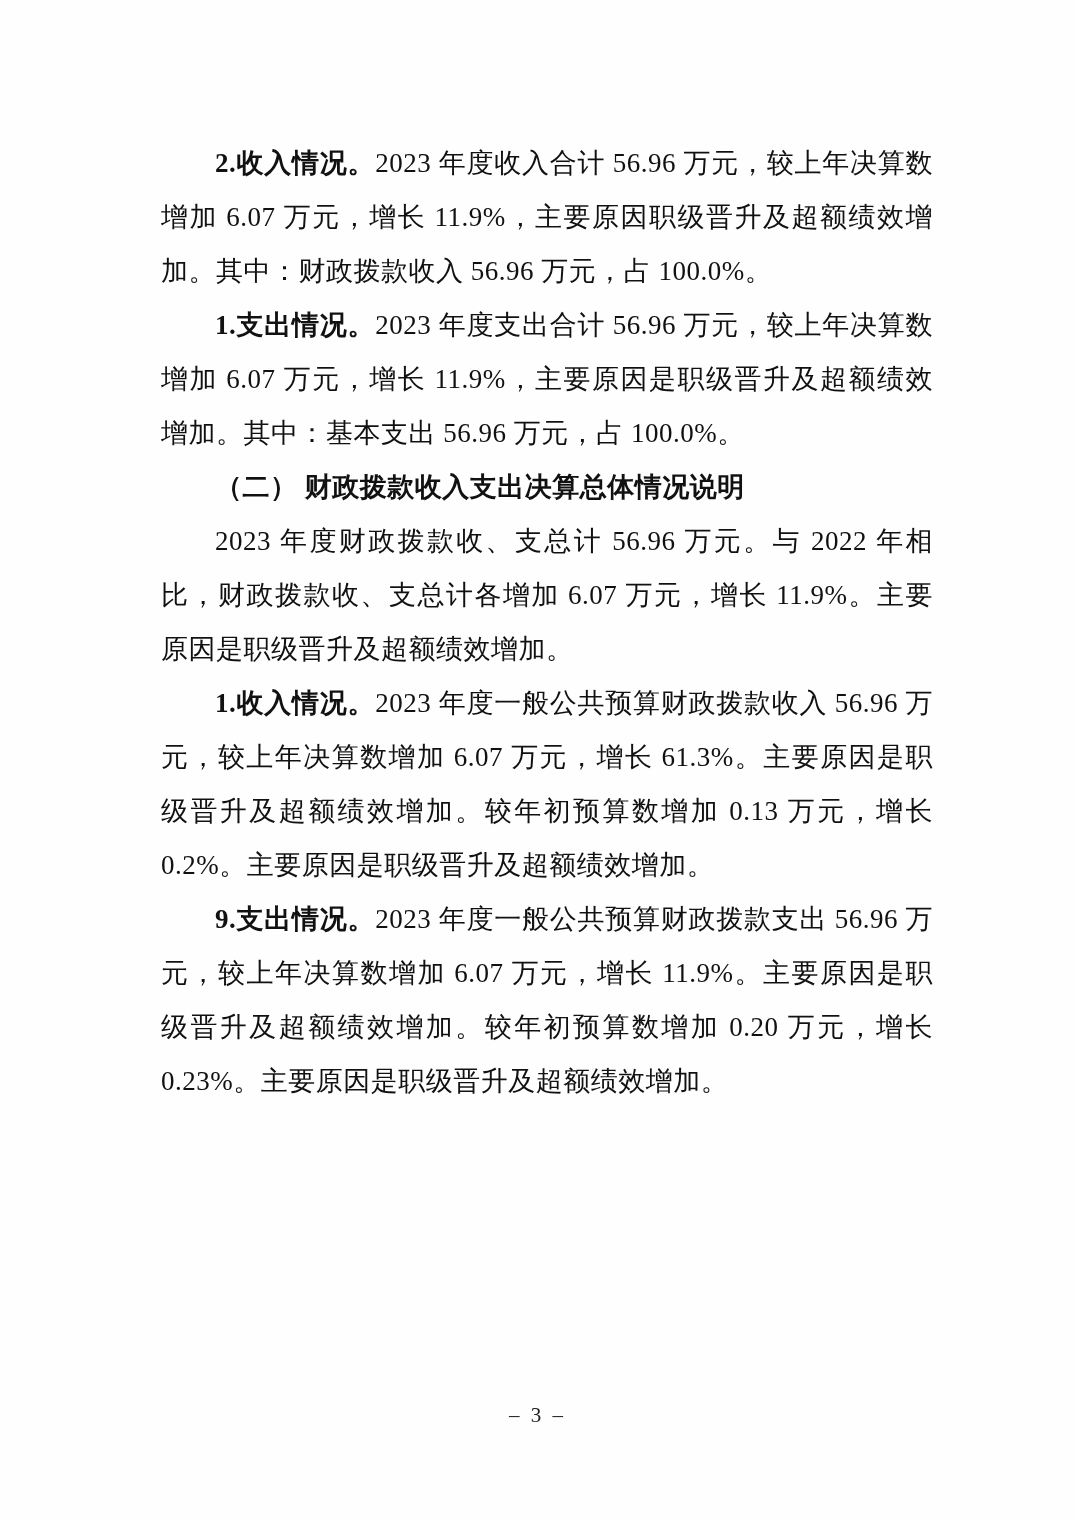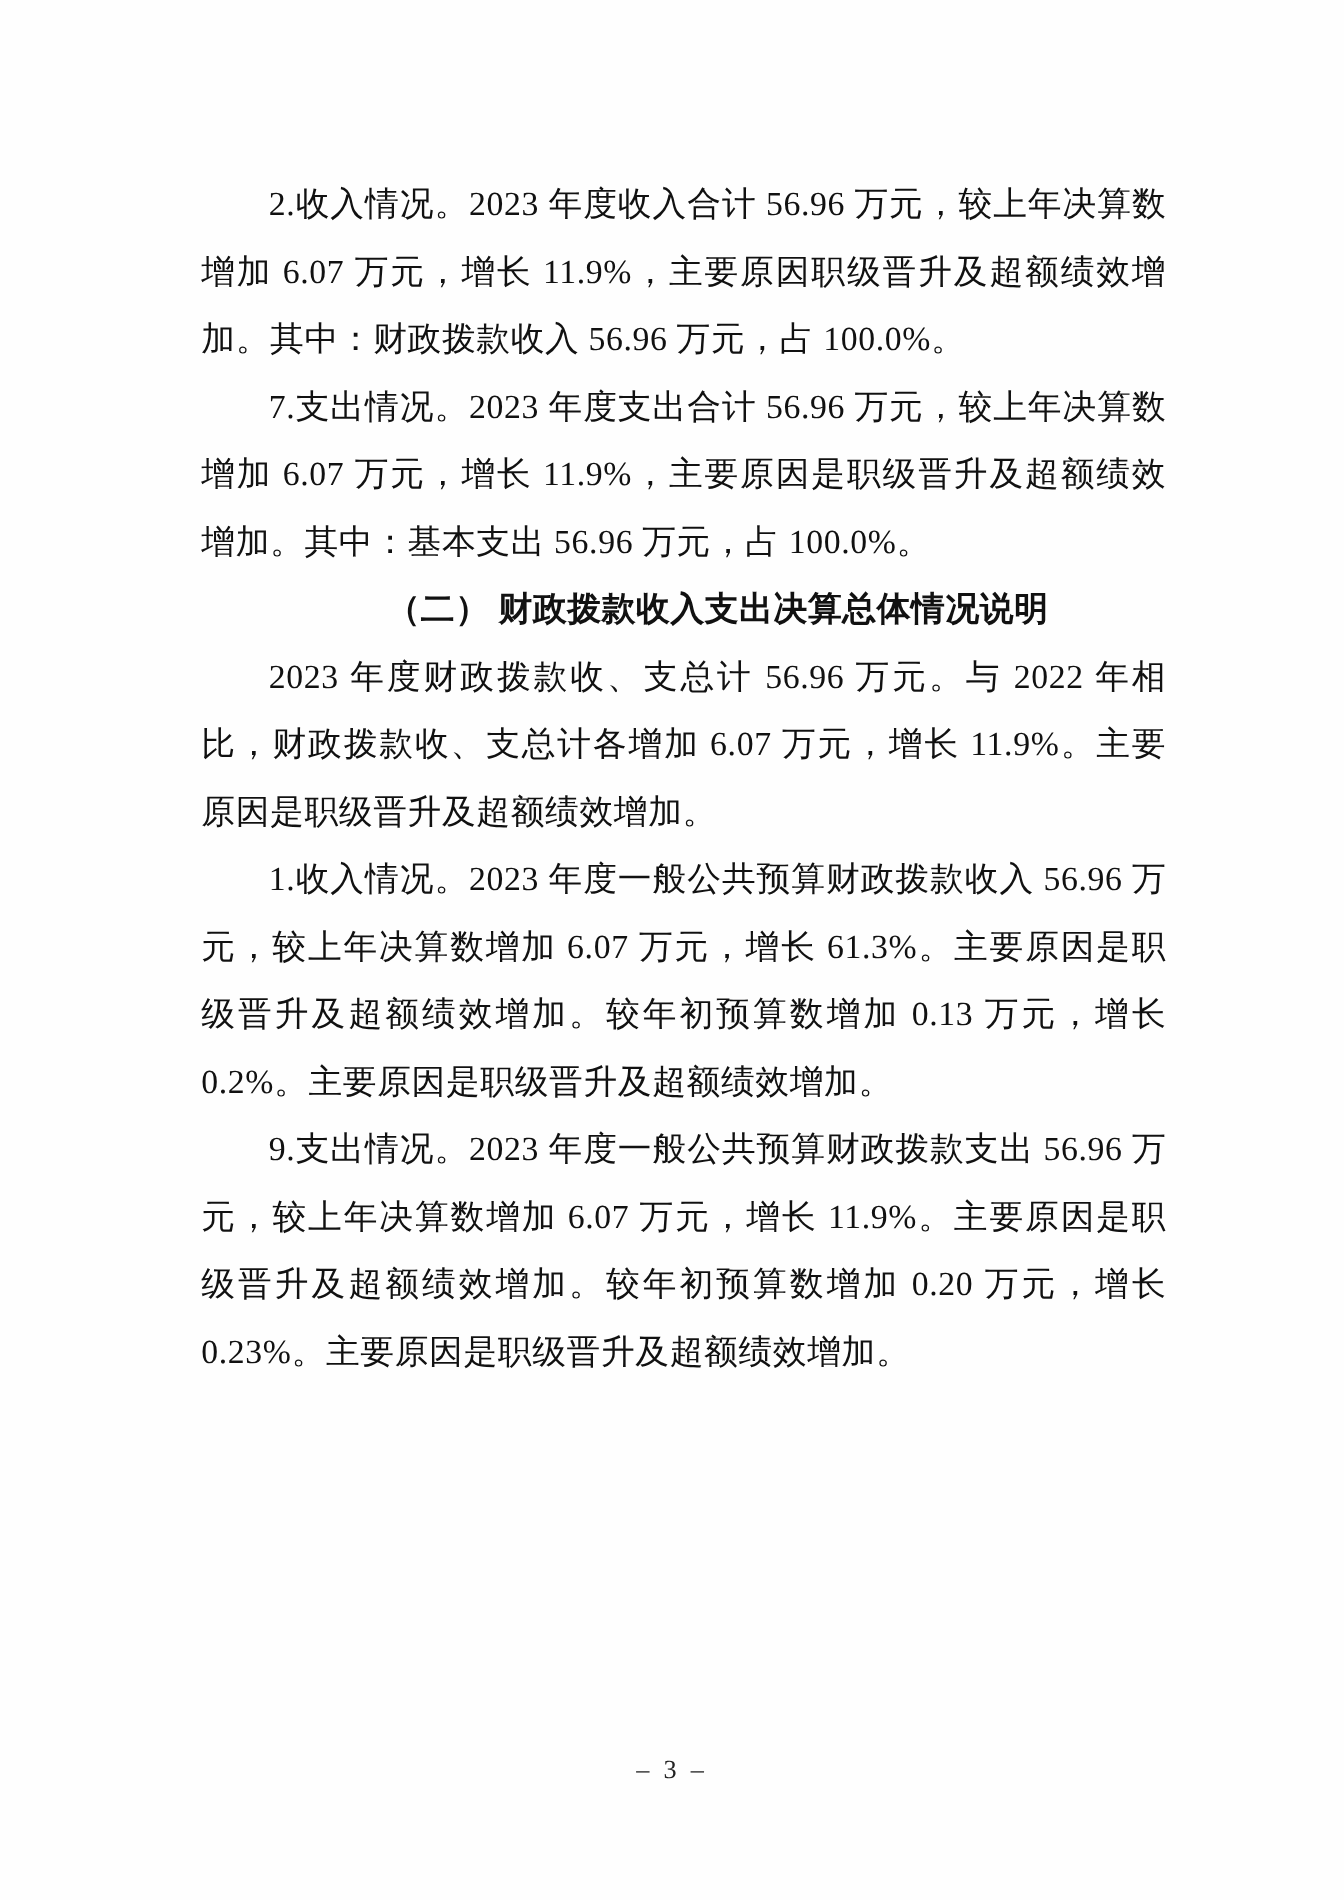--- a/index.html
+++ b/index.html
@@ -26,29 +26,29 @@
   .para {
     margin: 0;
     font-size: 27px;
     line-height: 54px;
     text-align: justify;
     text-justify: inter-character;
     text-indent: 2em;
     letter-spacing: 0.5px;
   }
   .para .lead {
-    font-weight: normal;
+    font-weight: bold;
   }
   .heading {
     margin: 0;
     font-size: 27px;
     line-height: 54px;
     font-weight: bold;
     text-indent: 2em;
-    text-align: center;
+    text-align: left;
     letter-spacing: 0.5px;
   }
   .pagenum {
     position: absolute;
     left: 0;
     top: 1400px;
     width: 100%;
     text-align: center;
     font-size: 21px;
     line-height: 30px;
@@ -57,21 +57,21 @@
   }
 </style>
 </head>
 <body>
 
 <div class="page">
   <main class="content">
 
     <p class="para"><b class="lead">2.收入情况。</b><span>2023 年度收入合计 56.96 万元，较上年决算数增加 6.07 万元，增长 11.9%，主要原因职级晋升及超额绩效增加。其中：财政拨款收入 56.96 万元，占 100.0%。</span></p>
 
-    <p class="para"><b class="lead">7.支出情况。</b><span>2023 年度支出合计 56.96 万元，较上年决算数增加 6.07 万元，增长 11.9%，主要原因是职级晋升及超额绩效增加。其中：基本支出 56.96 万元，占 100.0%。</span></p>
+    <p class="para"><b class="lead">1.支出情况。</b><span>2023 年度支出合计 56.96 万元，较上年决算数增加 6.07 万元，增长 11.9%，主要原因是职级晋升及超额绩效增加。其中：基本支出 56.96 万元，占 100.0%。</span></p>
 
 
     <h3 class="heading">（二） 财政拨款收入支出决算总体情况说明</h3>
 
     <p class="para"><span>2023 年度财政拨款收、支总计 56.96 万元。与 2022 年相比，财政拨款收、支总计各增加 6.07 万元，增长 11.9%。主要原因是职级晋升及超额绩效增加。</span></p>
 
 
     <p class="para"><b class="lead">1.收入情况。</b><span>2023 年度一般公共预算财政拨款收入 56.96 万元，较上年决算数增加 6.07 万元，增长 61.3%。主要原因是职级晋升及超额绩效增加。较年初预算数增加 0.13 万元，增长 0.2%。主要原因是职级晋升及超额绩效增加。</span></p>
 
     <p class="para"><b class="lead">9.支出情况。</b><span>2023 年度一般公共预算财政拨款支出 56.96 万元，较上年决算数增加 6.07 万元，增长 11.9%。主要原因是职级晋升及超额绩效增加。较年初预算数增加 0.20 万元，增长 0.23%。主要原因是职级晋升及超额绩效增加。</span></p>

